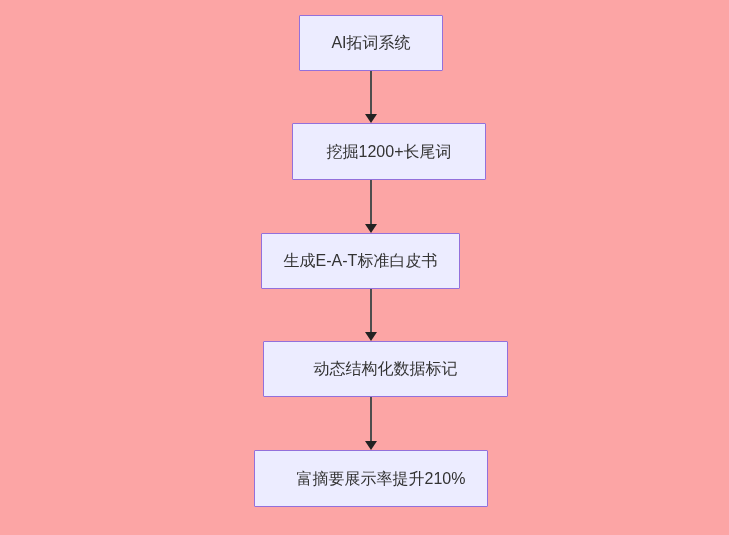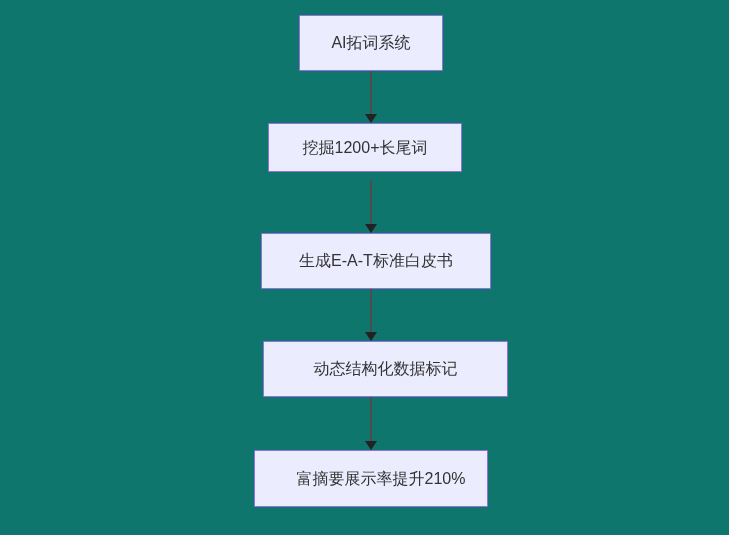--- a/index.html
+++ b/index.html
@@ -4,21 +4,21 @@
 <style>
   html, body {
     margin: 0;
     padding: 0;
     background: #fafafa;
   }
   .canvas {
     position: relative;
     width: 729px;
     height: 535px;
-    background: #0f766e;
+    background: #fca5a5;
     font-family: "Liberation Sans", "DejaVu Sans", sans-serif;
     overflow: hidden;
   }
   .node {
     position: absolute;
     box-sizing: border-box;
     background: #ECECFF;
     border: 1.5px solid #9370DB;
     border-radius: 1px;
     display: flex;
@@ -49,22 +49,22 @@
     transform: translateX(-50%);
     bottom: 0;
     width: 0;
     height: 0;
     border-left: 6px solid transparent;
     border-right: 6px solid transparent;
     border-top: 9px solid #222222;
   }
   
   #node-0 { left: 299px; top: 15px;  width: 144px; height: 56px; }
-  #node-1 { left: 268px; top: 123px; width: 194px; height: 49px; }
-  #node-2 { left: 261px; top: 233px; width: 230px; height: 56px; }
+  #node-1 { left: 292px; top: 123px; width: 194px; height: 57px; }
+  #node-2 { left: 261px; top: 233px; width: 199px; height: 56px; }
   #node-3 { left: 263px; top: 341px; width: 245px; height: 56px; }
   #node-4 { left: 254px; top: 450px; width: 234px; height: 57px; padding-left: 20px; }
   
   #edge-0 { left: 365px; top: 71px;  height: 52px; }
   #edge-1 { left: 365px; top: 180px; height: 53px; }
   #edge-2 { left: 365px; top: 289px; height: 52px; }
   #edge-3 { left: 365px; top: 397px; height: 53px; }
 </style>
 </head>
 <body>

